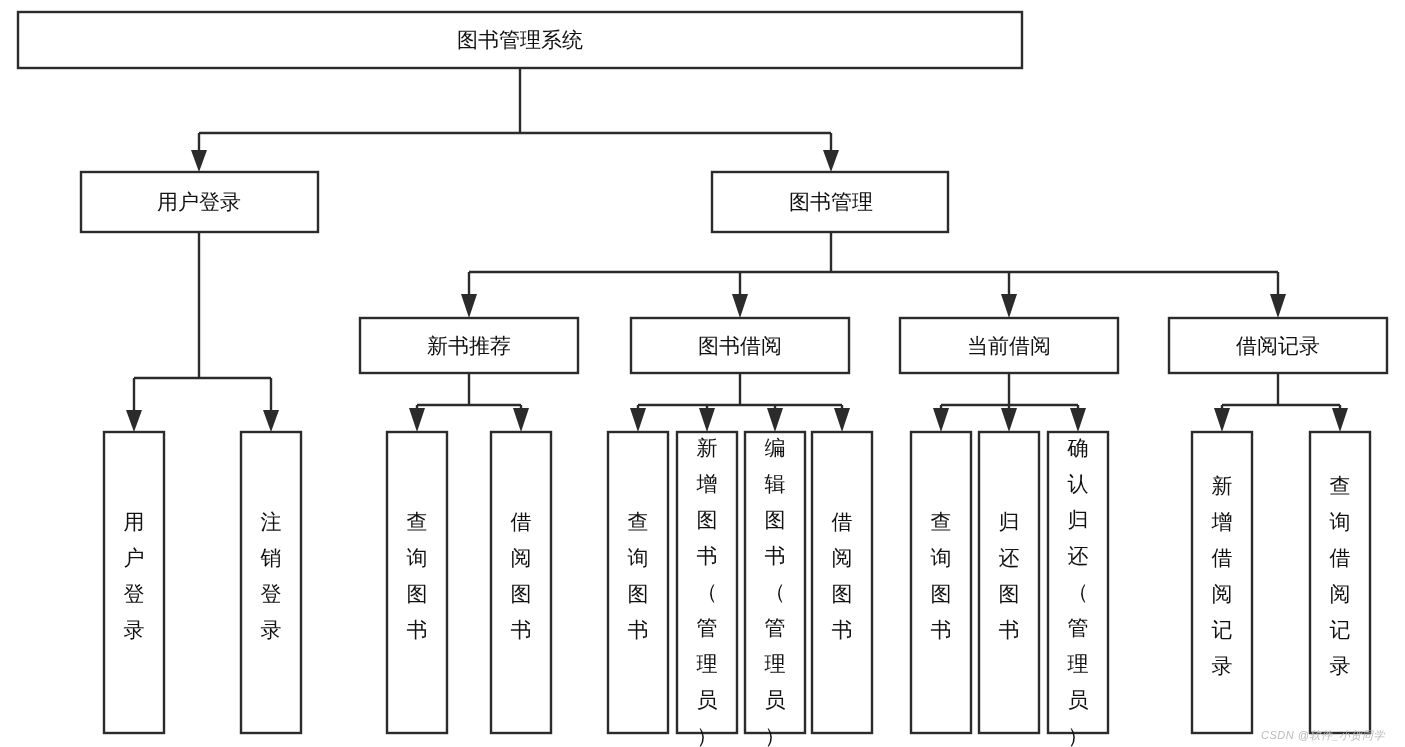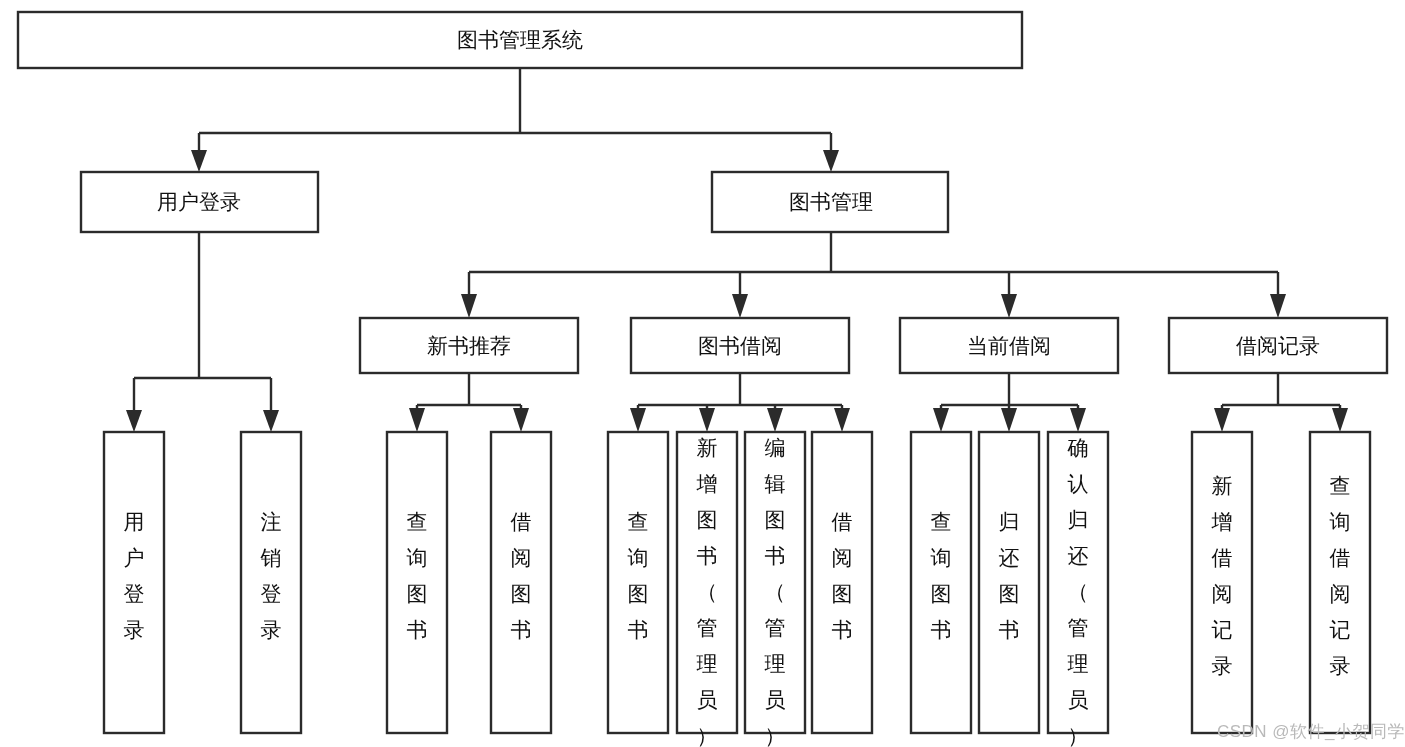--- a/index.html
+++ b/index.html
@@ -50,28 +50,29 @@
     dominant-baseline: middle;
   }
   .node-label-v {
     font-family: "Liberation Sans", "DejaVu Sans", sans-serif;
     font-size: 21px;
     fill: #111111;
     text-anchor: middle;
   }
   .watermark {
     position: absolute;
-    right: 0;
+    right: 20px;
     bottom: 4px;
     font-family: "Liberation Sans", "DejaVu Sans", sans-serif;
-    font-size: 17px;
+    font-size: 11px;
     color: #b9b9b9;
     letter-spacing: 0.5px;
     white-space: nowrap;
     user-select: none;
+    font-style: italic;
   }
 </style>
 </head>
 <body>
 
 <div id="diagram-root">
 
   <svg id="tree-svg" viewBox="0 0 1405 747" xmlns="http://www.w3.org/2000/svg">
 
     <g>

